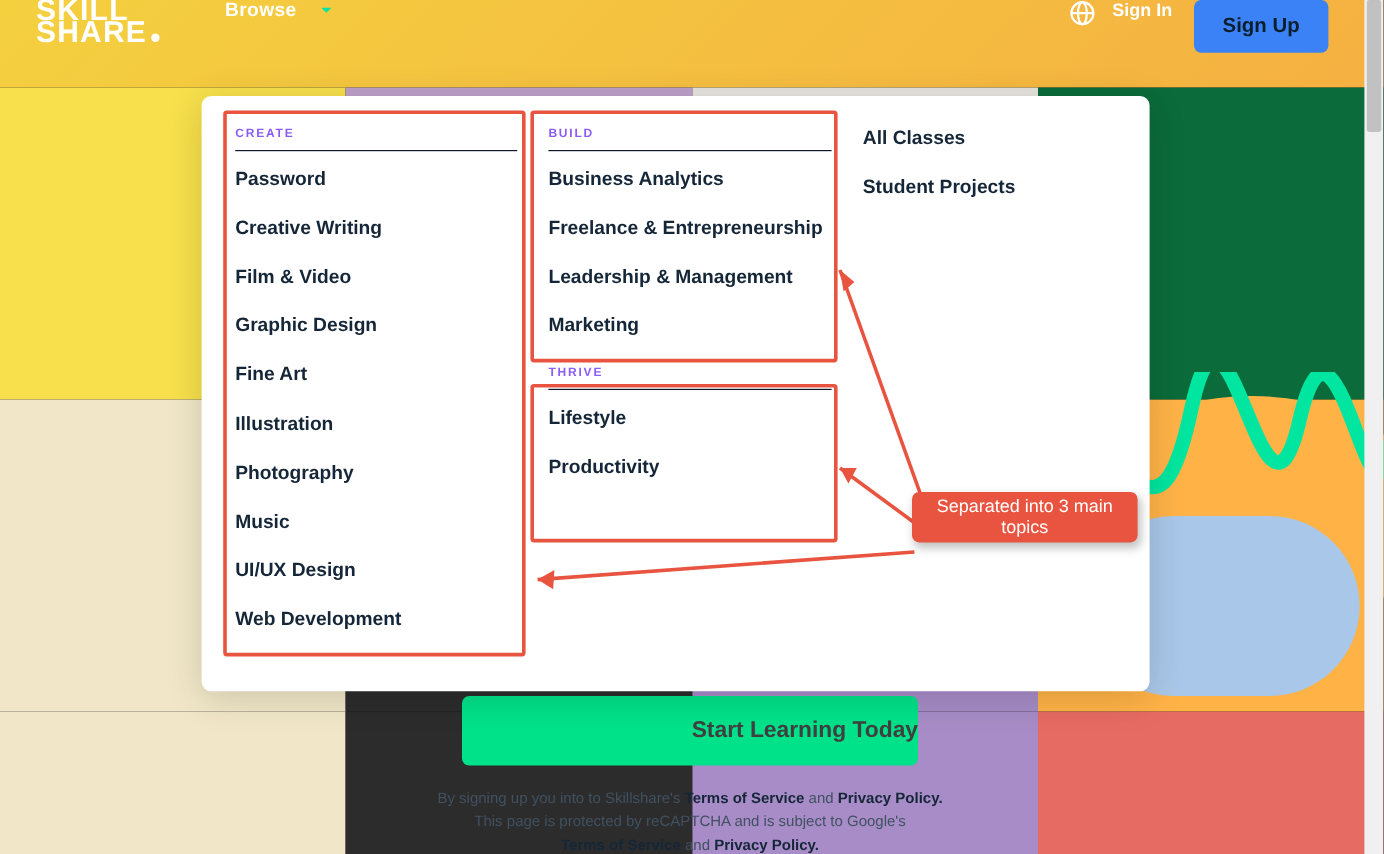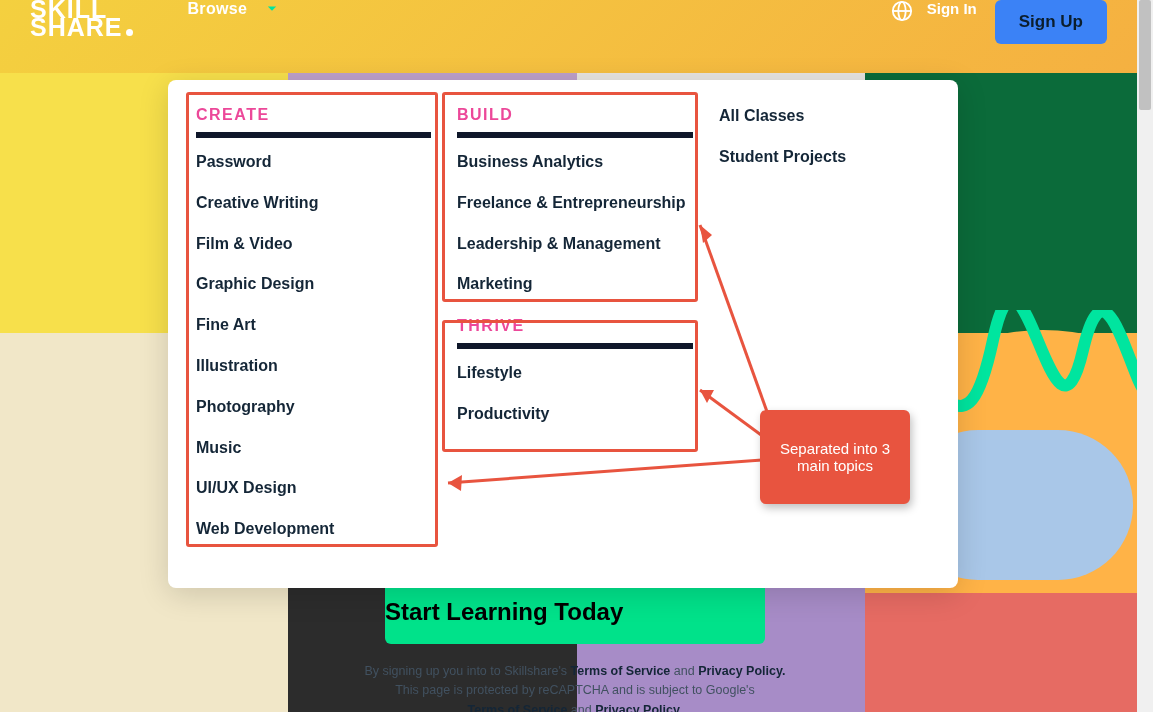--- a/index.html
+++ b/index.html
@@ -44,38 +44,38 @@
 
   
   .panel { position:absolute; top:80px; left:168px; width:790px; background:#fff; border-radius:8px; padding:26px 28px 28px 28px; z-index:10; box-shadow:0 6px 30px rgba(0,0,0,.15); }
   .panel-inner { display:flex; gap:26px; }
   .col { flex:0 0 auto; }
   .col1 { width:235px; }
   .col2 { width:236px; }
   .col3 { width:180px; }
   .group { position:relative; }
   .group + .group { margin-top:22px; }
-  .group-hd { font-size:16px; letter-spacing:1.5px; color:#ec4899; font-weight:700; border-bottom:6px solid #0f172a; padding-bottom:8px; margin-bottom:14px; text-transform:uppercase; }
+  .group-hd { font-size:10px; letter-spacing:1.5px; color:#8b5cf6; font-weight:700; border-bottom:1px solid #0f172a; padding-bottom:8px; margin-bottom:14px; text-transform:uppercase; }
   .items a, .col3 a { display:block; color:#142637; font-weight:800; font-size:16px; line-height:1.3; margin-bottom:20px; text-decoration:none; cursor:pointer; }
 
   
   .hl { position:absolute; border:3px solid #e8543f; border-radius:3px; pointer-events:none; z-index:20; }
   .hl1 { top:92px;  left:186px; width:252px; height:455px; }
   .hl2 { top:92px;  left:442px; width:256px; height:210px; }
   .hl3 { top:320px; left:442px; width:256px; height:132px; }
 
-  .callout { position:absolute; top:410px; left:760px; width:150px; background:#e8543f; color:#fff; font-size:15px; text-align:center; padding:30px 16px; border-radius:6px; z-index:21; box-shadow:2px 4px 8px rgba(0,0,0,.25); }
+  .callout { position:absolute; top:410px; left:760px; width:188px; background:#e8543f; color:#fff; font-size:15px; text-align:center; padding:4px 16px; border-radius:6px; z-index:21; box-shadow:2px 4px 8px rgba(0,0,0,.25); }
   svg.arrows { position:absolute; inset:0; width:1137px; height:712px; z-index:19; pointer-events:none; }
   .arrows path, .arrows line { stroke:#e8543f; stroke-width:3; fill:none; }
   .arrows .head { fill:#e8543f; stroke:none; }
 
   
   .signup-card { position:absolute; top:545px; left:330px; width:490px; z-index:6; }
   .pw-note { font-size:13px; color:#4a5a66; text-align:left; margin-bottom:20px; margin-left:52px; }
-  .start-btn { display:block; width:380px; margin:0 auto 18px auto; background:#00e28a; color:#000000; font-weight:900; font-size:24px; text-align:left; padding:18px 0; border-radius:6px; border:none; cursor:pointer; }
+  .start-btn { display:block; width:380px; margin:0 auto 18px auto; background:#00e28a; color:#404040; font-weight:900; font-size:19px; text-align:right; padding:18px 0; border-radius:6px; border:none; cursor:pointer; }
   .legal { font-size:12.5px; color:#415160; text-align:center; line-height:1.55; }
   .legal b { font-weight:800; color:#142637; }
 </style>
 </head>
 <body>
 
 <div class="bg">
   <div class="tile r1 t0"></div>
   <div class="tile t1"></div>
     <div class="tile t2"></div>

